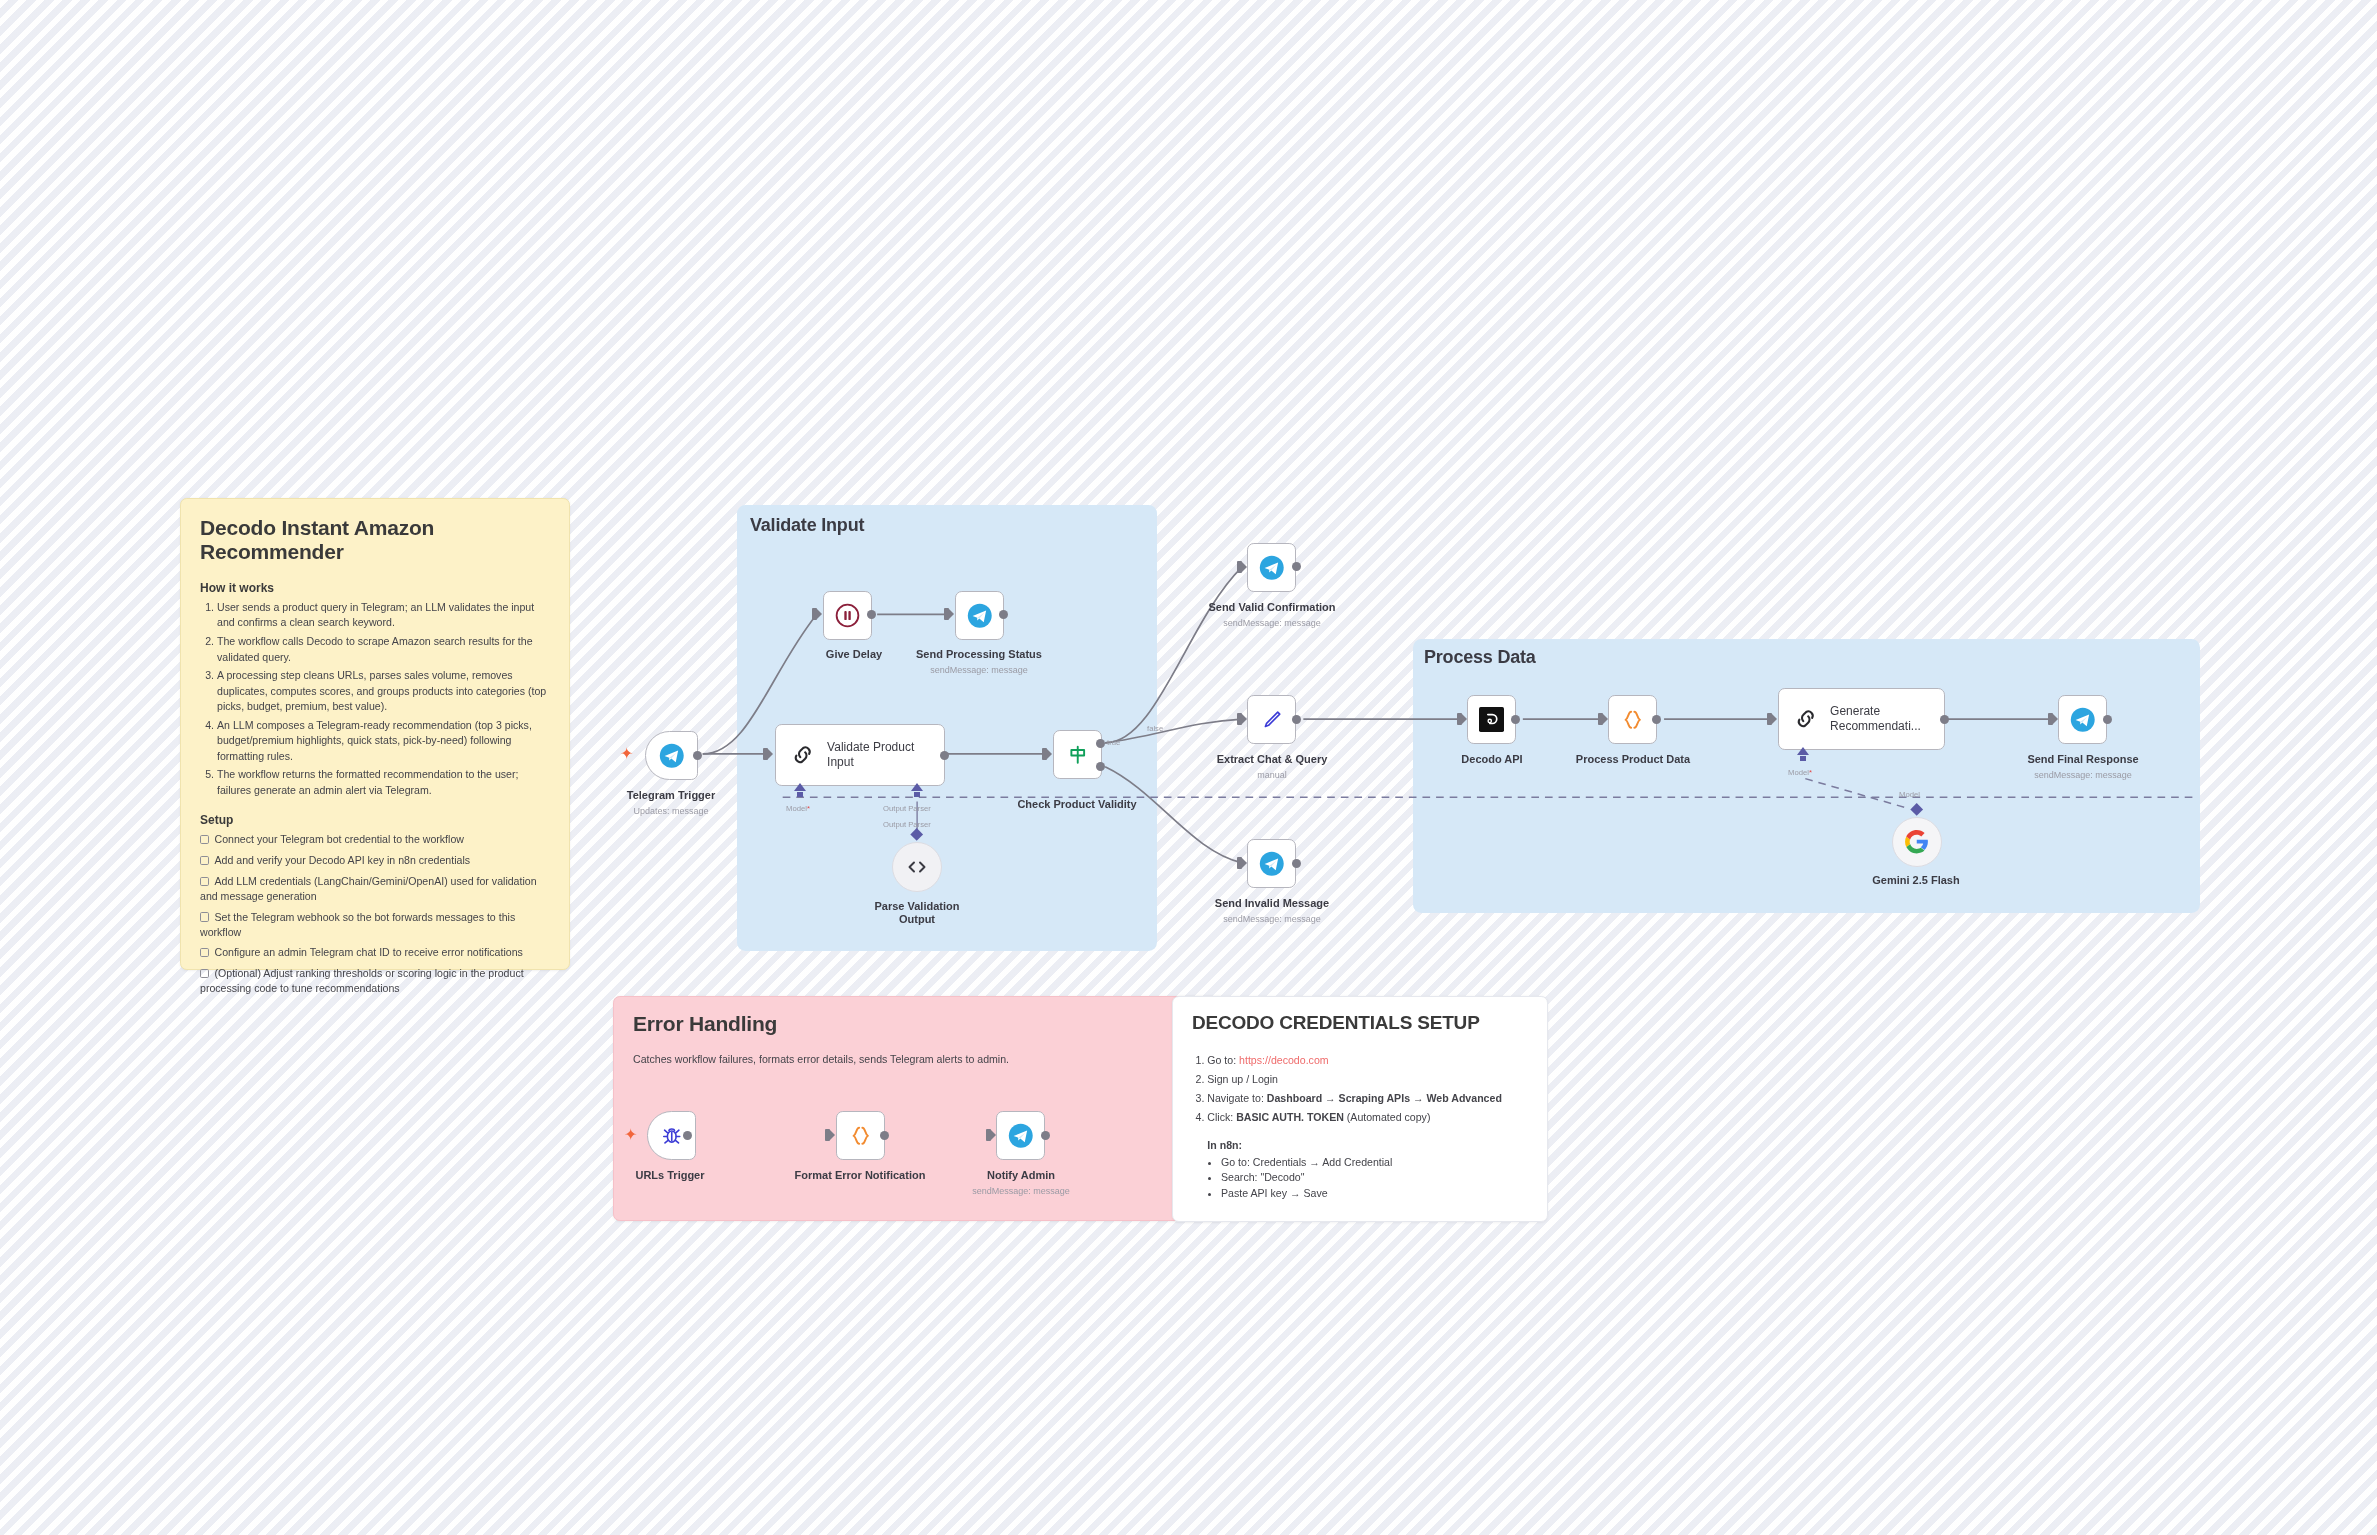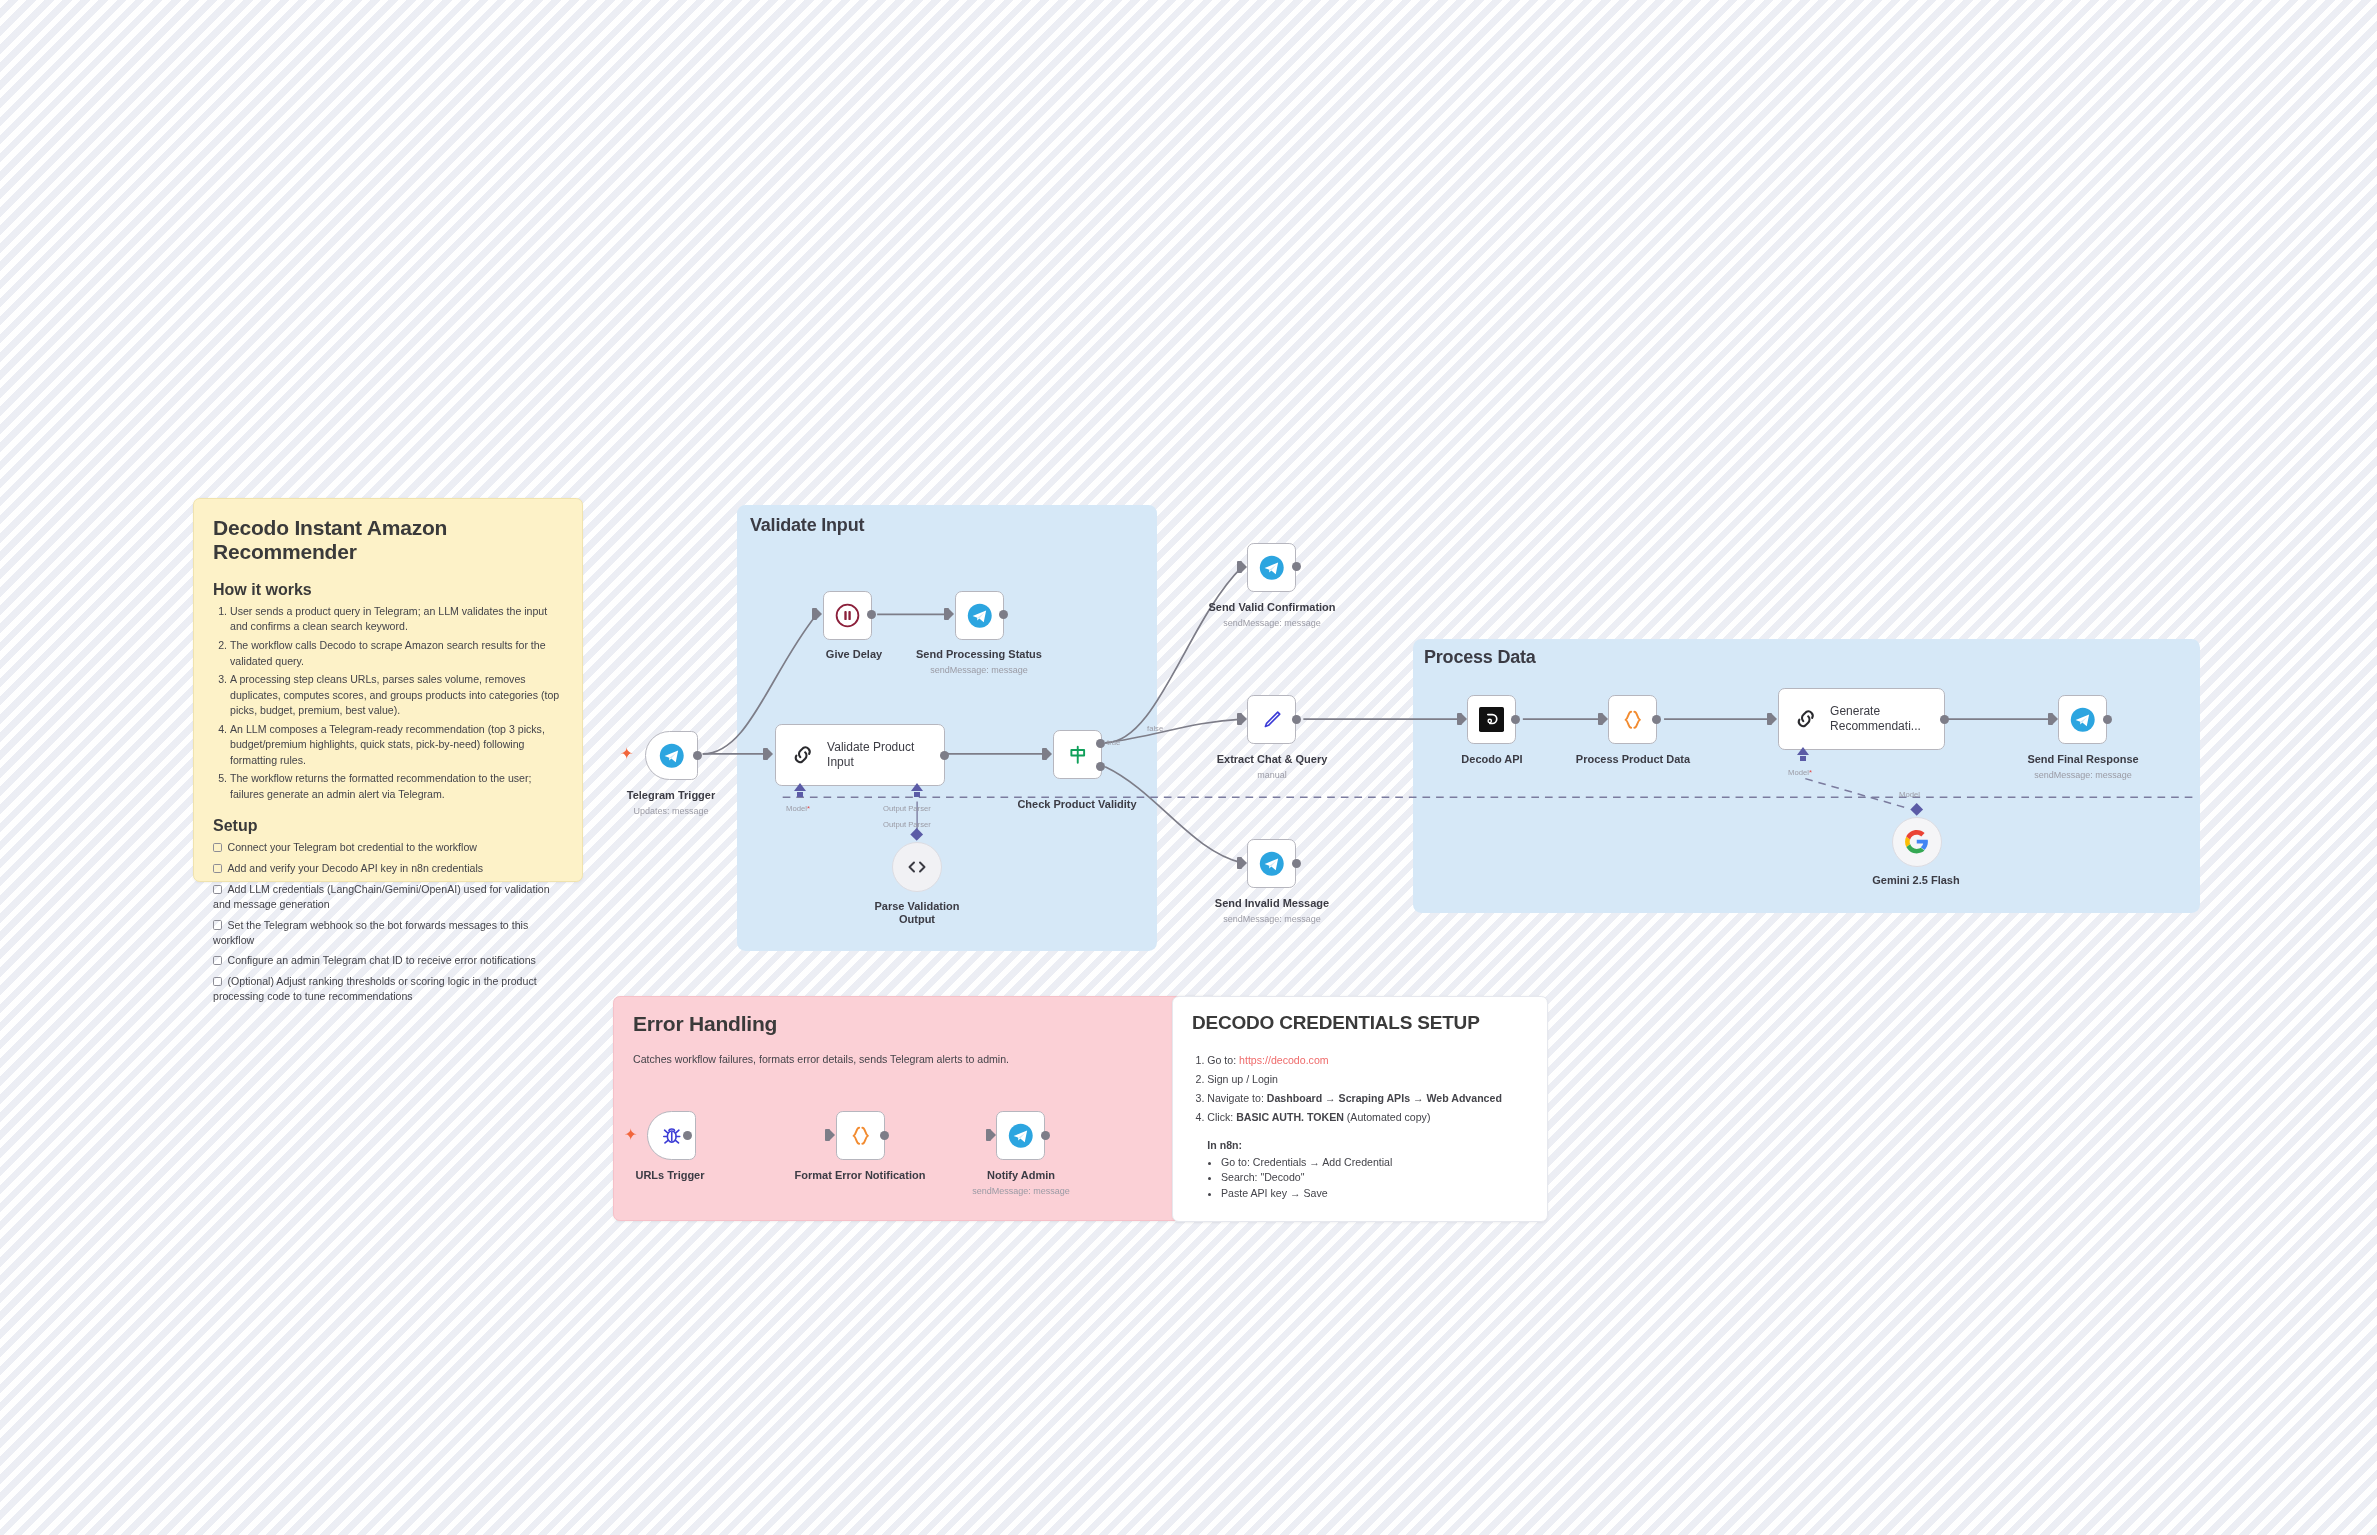--- a/index.html
+++ b/index.html
@@ -35,21 +35,21 @@
   }
   .note-white {
     background: #ffffff;
     border: 0.9px solid #e6e8ee;
     box-shadow: 0 0.9px 2.6px rgba(0,0,0,0.05);
   }
   .note-title-lg {
     font-size: 21px; font-weight: bold; color: #3a3a3a;
     letter-spacing: -0.2px;
   }
-  .note-h { font-size: 16px; font-weight: bold; color: #3a3a3a; margin-bottom: 5.1px; }
+  .note-h { font-size: 12px; font-weight: bold; color: #3a3a3a; margin-bottom: 5.1px; }
   .note-body { font-size: 10.6px; color: #44444a; line-height: 1.45; }
   .note-body ol { padding-left: 17px; }
   .note-body ol li { margin-bottom: 3.4px; }
   .setup-line { display: block; margin-bottom: 6px; font-size: 10.6px; color: #44444a; line-height: 1.4; }
   .cbx {
     display: inline-block; width: 9.4px; height: 9.4px;
     border: 1.2px solid #8d8d96; border-radius: 1.7px;
     margin-right: 5.1px; vertical-align: -0.9px; background: transparent;
   }
 
@@ -194,21 +194,21 @@
     <g stroke="#7b7b9e" stroke-width="1.8" stroke-dasharray="9 7" fill="none">
       <path d="M920,937 L2580,937"></path>
       <path d="M2122,915 L2243,950"></path>
     </g>
 
     <g stroke="#7b7b9e" stroke-width="1.6" fill="none">
       <path d="M1078,942 L1078,980"></path>
     </g>
   </svg>
 
-  <div class="note note-yellow" style="left:180px; top:498px; width:390px; height:384px; padding:17px 19px;margin-left:13px;">
+  <div class="note note-yellow" style="left:180px; top:498px; width:390px; height:472px; padding:17px 19px;">
     <div class="note-title-lg">Decodo Instant Amazon Recommender</div>
     <div style="height:17px"></div>
     <div class="note-h">How it works</div>
     <div class="note-body">
       <ol>
         <li>User sends a product query in Telegram; an LLM validates the input and confirms a clean search keyword.</li>
         <li>The workflow calls Decodo to scrape Amazon search results for the validated query.</li>
         <li>A processing step cleans URLs, parses sales volume, removes duplicates, computes scores, and groups products into categories (top picks, budget, premium, best value).</li>
         <li>An LLM composes a Telegram-ready recommendation (top 3 picks, budget/premium highlights, quick stats, pick-by-need) following formatting rules.</li>
         <li>The workflow returns the formatted recommendation to the user; failures generate an admin alert via Telegram.</li>

